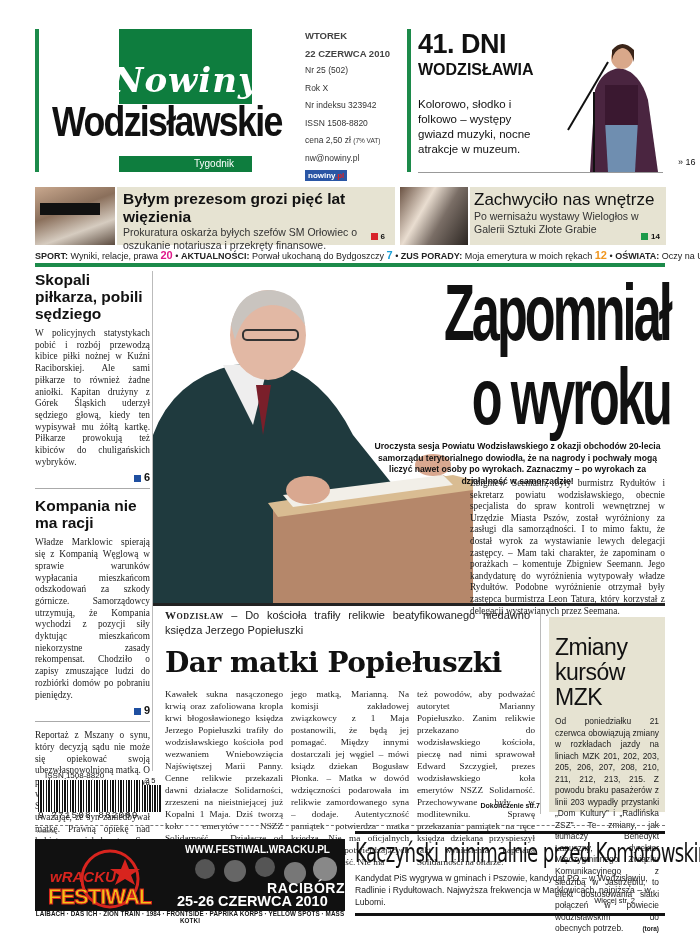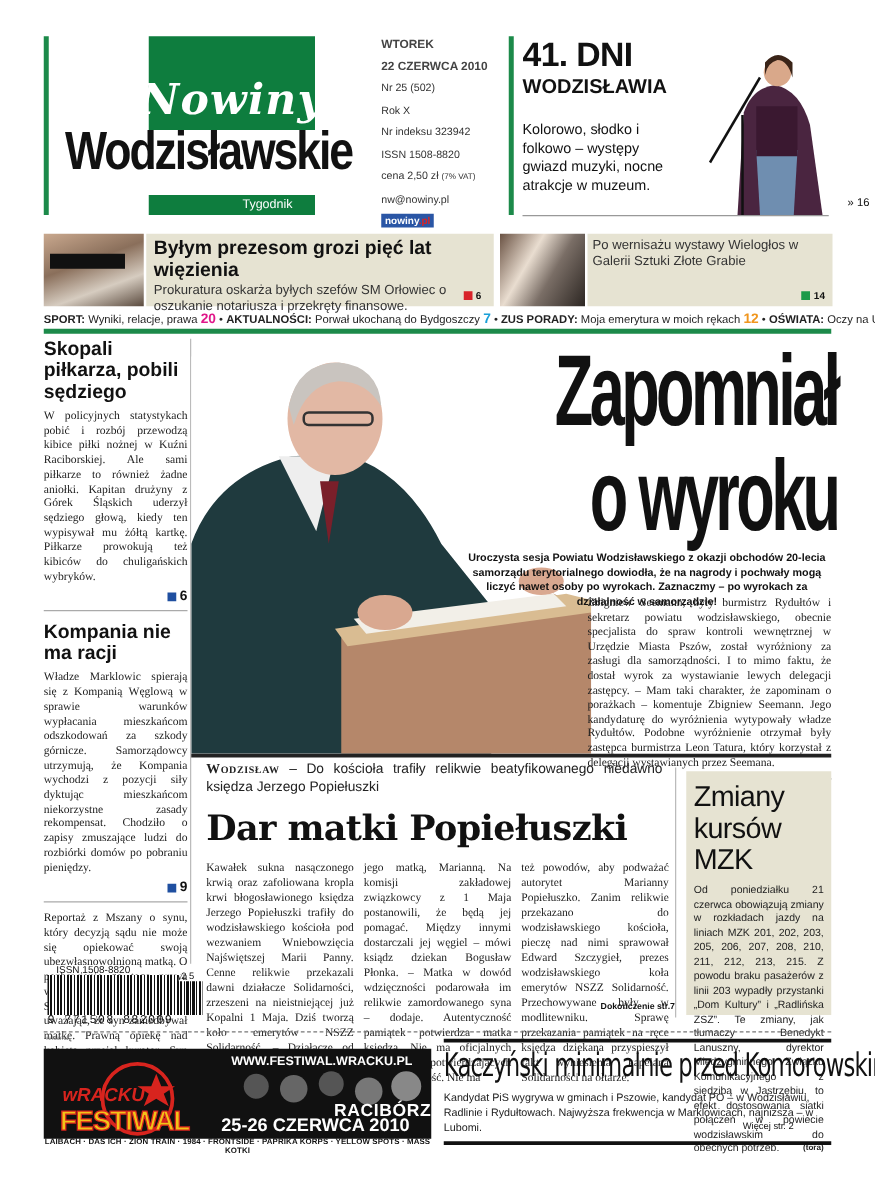--- a/index.html
+++ b/index.html
@@ -54,21 +54,21 @@
 #main-line{left:153px;top:603px;width:512px;height:3px;background:#222}
 
 #pop-kicker{left:165px;top:608px;width:365px;font-size:11px;line-height:15px;text-align:justify;color:#222}
 #pop-kicker b{font-family:"Liberation Serif",serif;font-weight:bold;font-variant:small-caps;letter-spacing:.5px}
 #pop-head{left:165px;top:645px;font-family:"DejaVu Serif",serif;font-weight:bold;font-size:28px;letter-spacing:-.5px;line-height:36px}
 .pop-col{top:688px;width:118px;font-family:"Liberation Serif",serif;font-size:9.2px;line-height:12px;text-align:justify;color:#222}
 #pc1{left:165px}#pc2{left:291px}#pc3{left:417px}
 #pop-cont{left:470px;top:802px;width:70px;font-size:7px;font-weight:bold;text-align:right}
 #pop-rbar{left:540px;top:614px;width:1px;height:200px;background:#bbb}
 
-#mzk{left:549px;top:617px;width:116px;height:195px;background:#e6e3d2;padding:8px 6px}
+#mzk{left:549px;top:617px;width:116px;height:195px;background:#e6e3d2;padding:18px 6px}
 #mzk-head{font-size:23px;line-height:25px;letter-spacing:-.5px;margin-bottom:6px}
 #mzk-text{font-size:8.4px;line-height:11.5px;color:#222;text-align:justify}
 
 #isbn{left:45px;top:771px;font-size:8px}
 #barcode{left:38px;top:780px;width:105px;height:32px}
 #bc-digits{left:38px;top:810px;font-family:"Liberation Mono",monospace;font-size:9.5px;letter-spacing:1px}
 #bc-small{left:145px;top:776px;font-size:7.5px}
 #barcode2{left:142px;top:785px;width:20px;height:27px}
 #dash{left:35px;top:825px;width:630px;border-top:1px dashed #777}
 #reklama{left:37px;top:828px;font-size:5px;color:#777}
@@ -128,20 +128,21 @@
 
 <div class="abs t-photo" id="t1-photo"></div>
 <div class="abs" id="t1-bar"></div>
 <div class="abs teaser" id="t1" style="padding:3px 6px">
   <div class="t-head">Byłym prezesom grozi pięć lat więzienia</div>
   <div class="t-text" style="padding-right:20px">Prokuratura oskarża byłych szefów SM Orłowiec o oszukanie notariusza i przekręty finansowe.</div>
   <div style="position:absolute;right:10px;bottom:4px;font-size:8px;font-weight:bold"><span class="sq" style="background:#d8232a"></span><span>6</span></div>
 </div>
 <div class="abs t-photo" id="t2-photo"></div>
 <div class="abs teaser" id="t2" style="padding:3px 4px">
+  <div style="font-size:17px;line-height:20px">Zachwyciło nas wnętrze</div>
   <div class="t-text" style="padding-right:20px">Po wernisażu wystawy Wielogłos w Galerii Sztuki Złote Grabie</div>
   <div style="position:absolute;right:6px;bottom:4px;font-size:8px;font-weight:bold"><span class="sq" style="background:#1c9a4a"></span><span>14</span></div>
 </div>
 
 <div class="abs" id="strip">
   <span><b>SPORT:</b> <span>Wyniki, relacje, prawa</span> <b style="color:#e0188a;font-size:11px">20</b></span> •
   <span><b>AKTUALNOŚCI:</b> <span>Porwał ukochaną do Bydgoszczy</span> <b style="color:#1aa0d8;font-size:11px">7</b></span> •
   <span><b>ZUS PORADY:</b> <span>Moja emerytura w moich rękach</span> <b style="color:#f0961e;font-size:11px">12</b></span> •
   <span><b>OŚWIATA:</b> <span>Oczy na Ukrainę</span> </span>
 </div>

